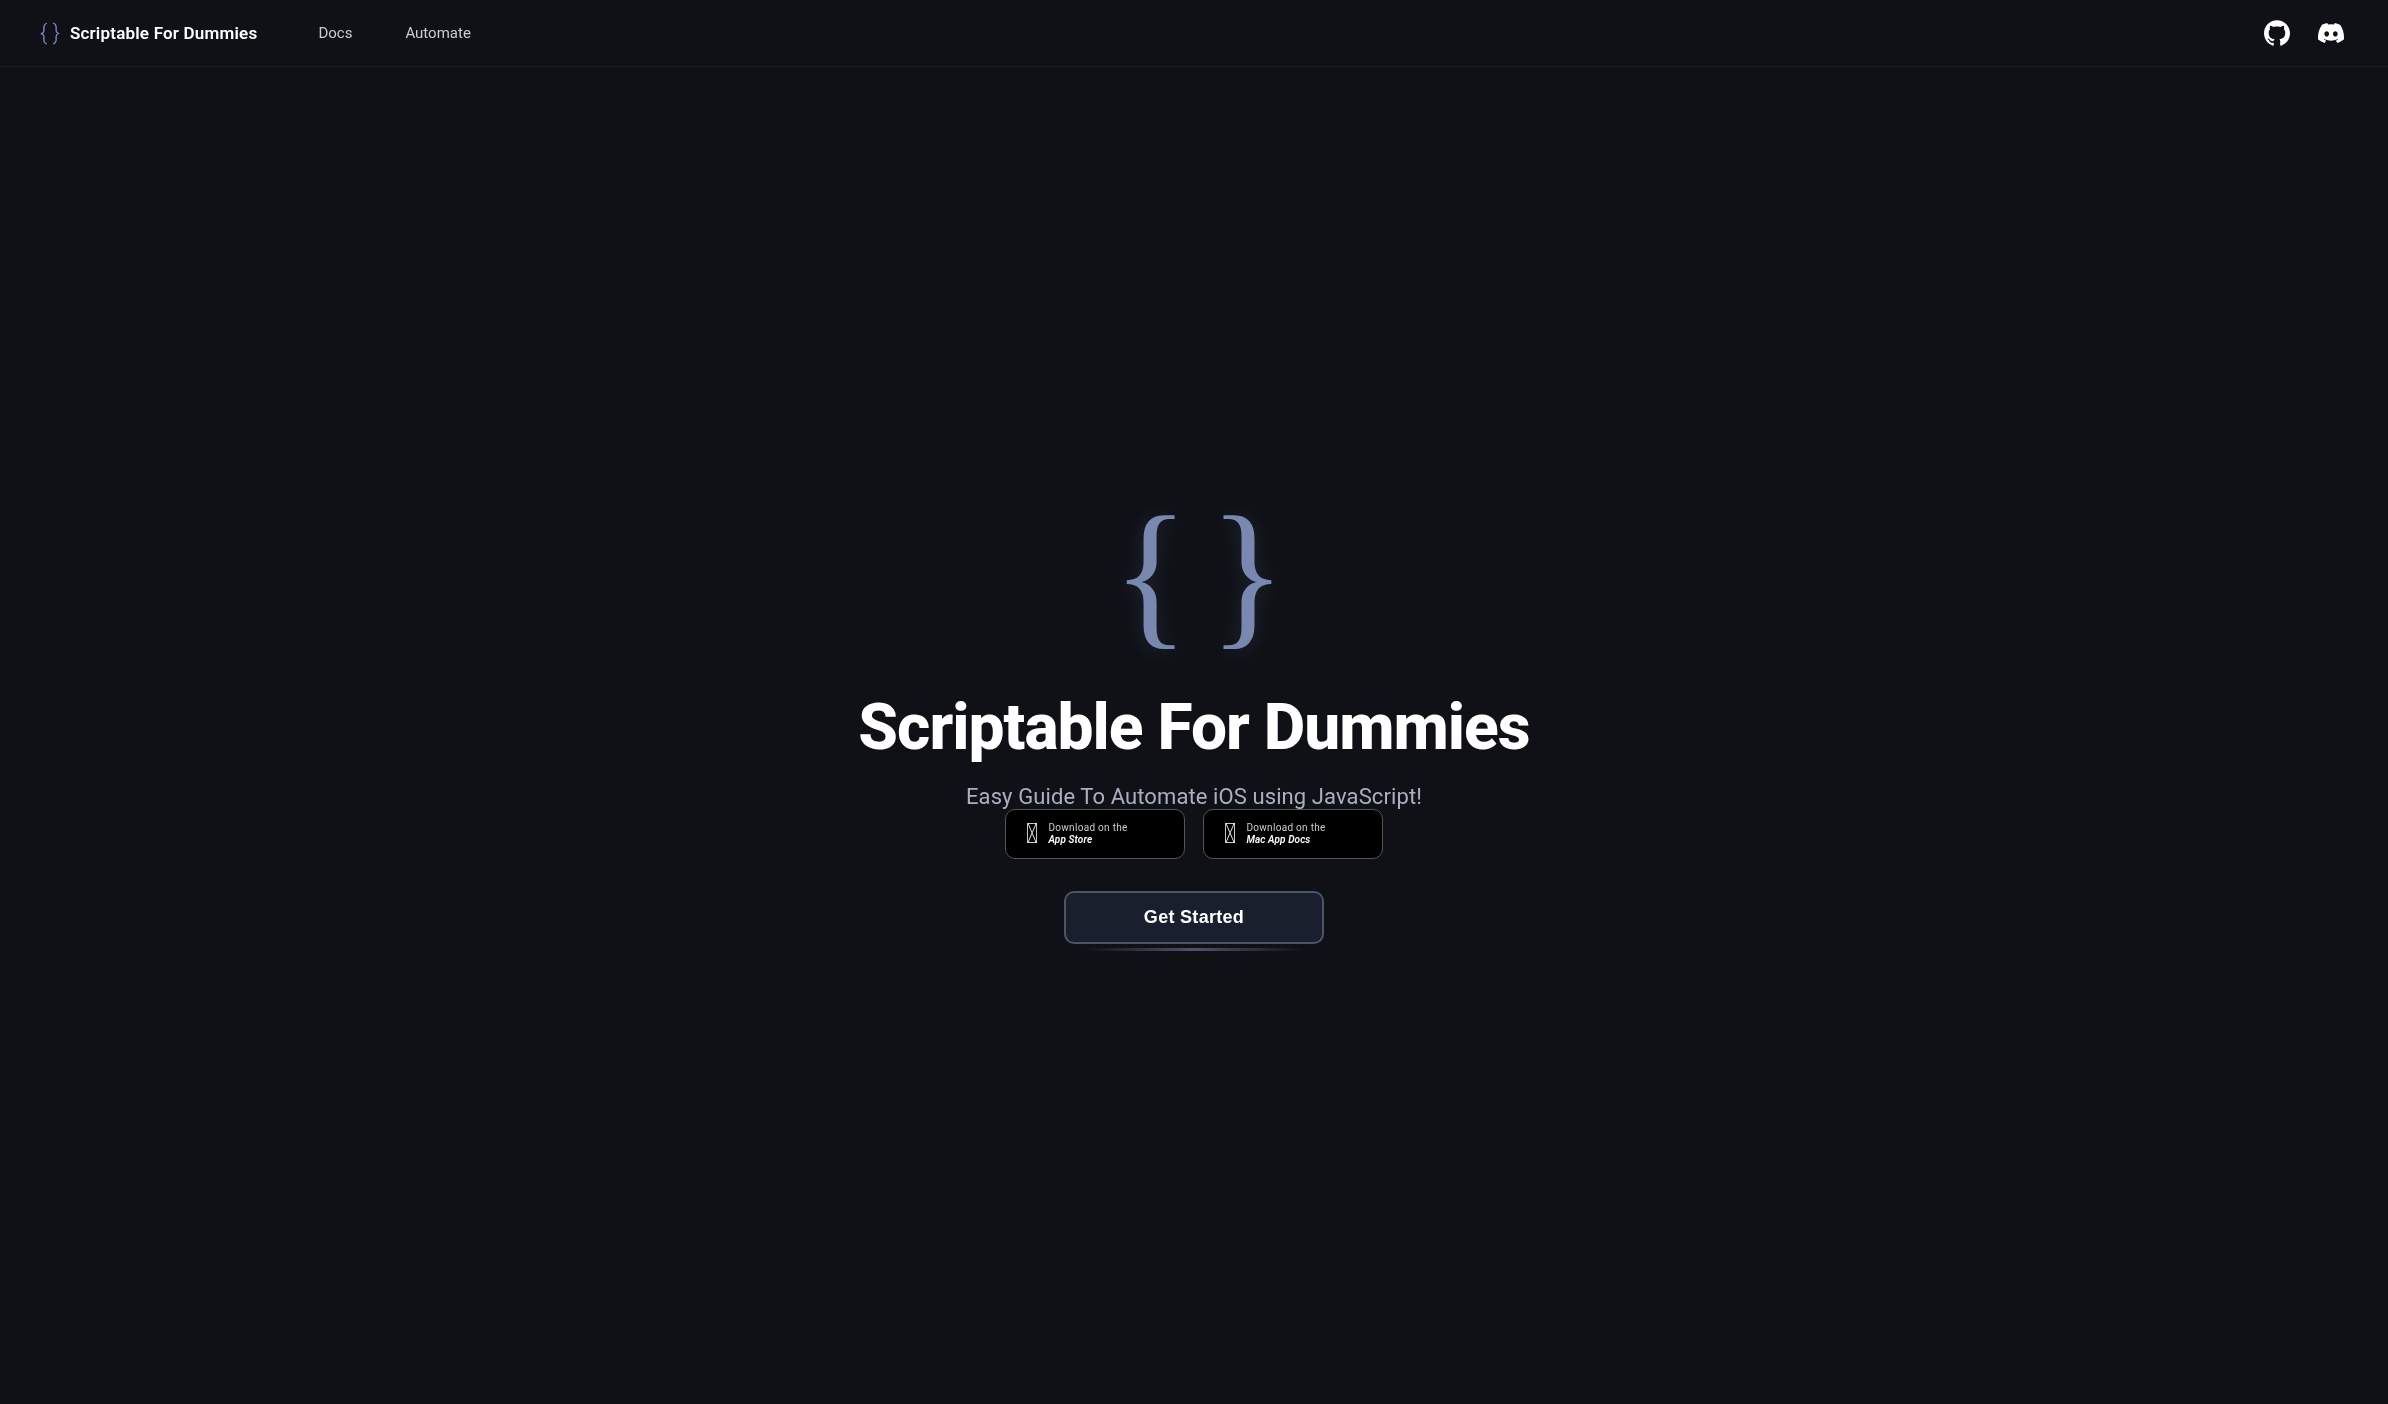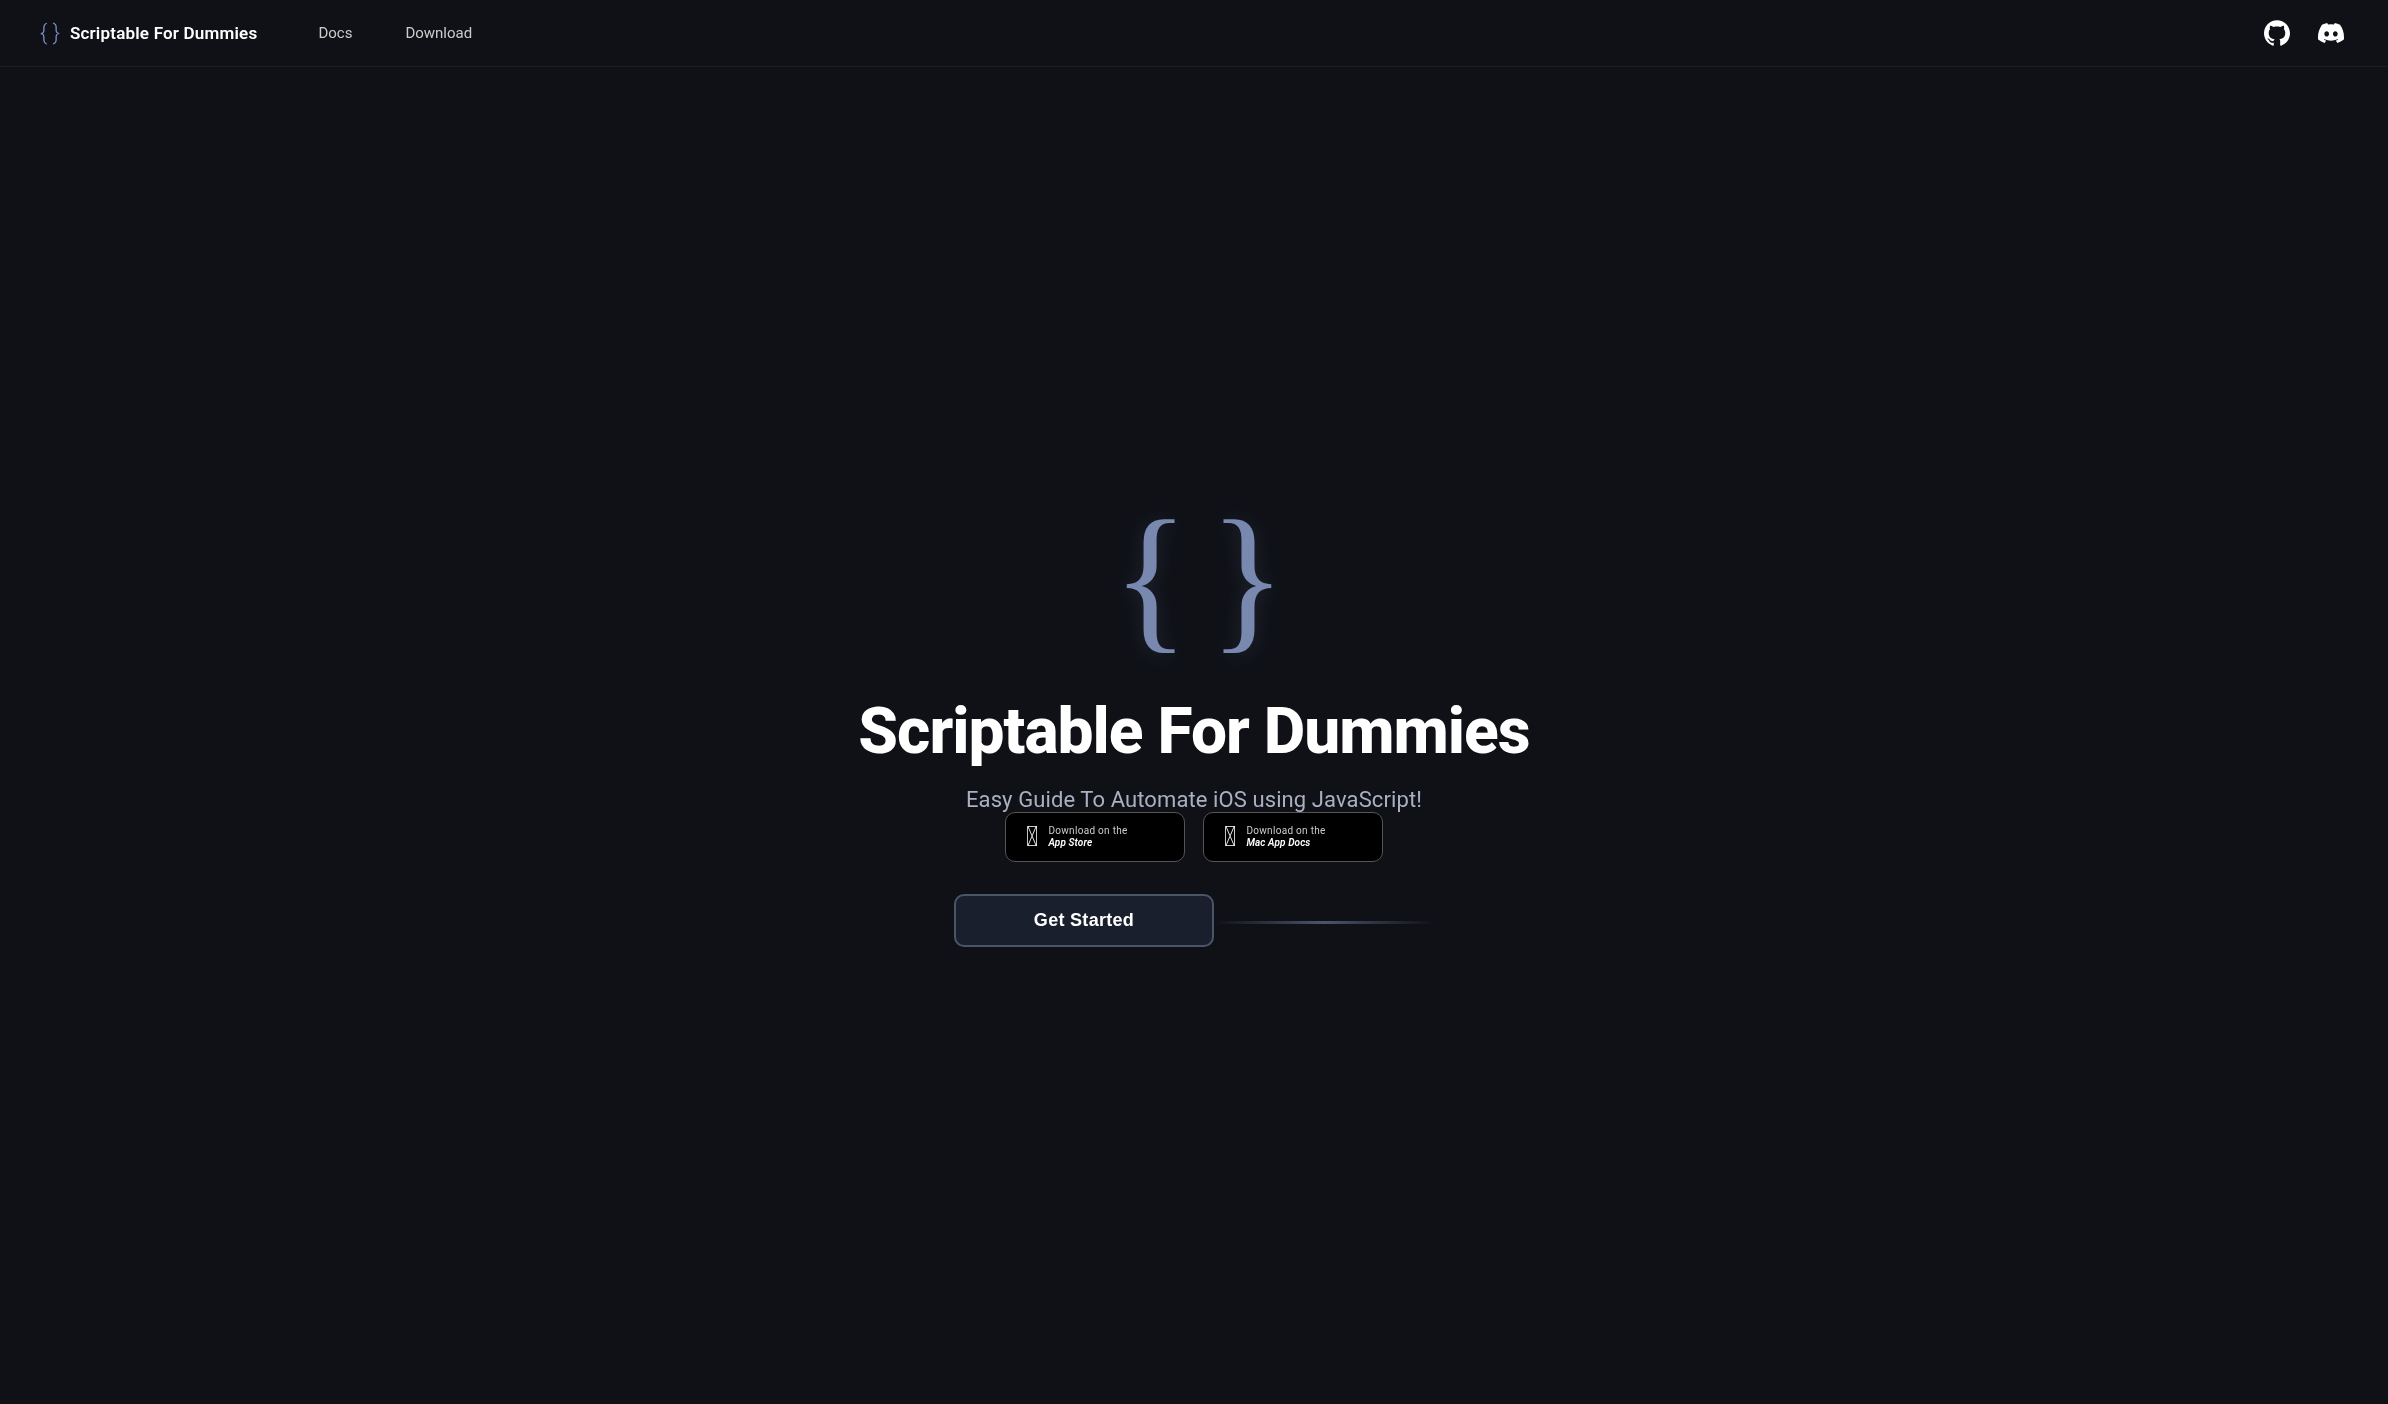--- a/index.html
+++ b/index.html
@@ -214,21 +214,21 @@
 <body>
 
 <nav>
   <a class="nav-logo-group">
     <span class="nav-logo-icon">{ }</span>
     <span class="nav-brand">Scriptable For Dummies</span>
   </a>
 
   <div class="nav-links">
     <a class="nav-link">Docs</a>
-    <a class="nav-link">Download</a>
+    <a class="nav-link">Automate</a>
   </div>
 
   <div class="nav-icons">
     <button class="nav-icon-btn" title="GitHub">
       <svg viewBox="0 0 24 24" xmlns="http://www.w3.org/2000/svg">
         <path d="M12 .297c-6.63 0-12 5.373-12 12 0 5.303 3.438 9.8 8.205 11.385.6.113.82-.258.82-.577 0-.285-.01-1.04-.015-2.04-3.338.724-4.042-1.61-4.042-1.61C4.422 18.07 3.633 17.7 3.633 17.7c-1.087-.744.084-.729.084-.729 1.205.084 1.838 1.236 1.838 1.236 1.07 1.835 2.809 1.305 3.495.998.108-.776.417-1.305.76-1.605-2.665-.3-5.466-1.332-5.466-5.93 0-1.31.465-2.38 1.235-3.22-.135-.303-.54-1.523.105-3.176 0 0 1.005-.322 3.3 1.23.96-.267 1.98-.399 3-.405 1.02.006 2.04.138 3 .405 2.28-1.552 3.285-1.23 3.285-1.23.645 1.653.24 2.873.12 3.176.765.84 1.23 1.91 1.23 3.22 0 4.61-2.805 5.625-5.475 5.92.42.36.81 1.096.81 2.22 0 1.606-.015 2.896-.015 3.286 0 .315.21.69.825.57C20.565 22.092 24 17.592 24 12.297c0-6.627-5.373-12-12-12"></path>
       </svg>
     </button>
     <button class="nav-icon-btn" title="Discord">
       <svg viewBox="0 0 24 24" xmlns="http://www.w3.org/2000/svg">
@@ -258,18 +258,18 @@
 
     <a class="store-btn" href="#">
       <span class="store-btn-icon"></span>
       <span class="store-btn-text">
         <span class="store-btn-small">Download on the</span>
         <span class="store-btn-large">Mac App Docs</span>
       </span>
     </a>
   </div>
 
-  <div style="display:flex; flex-direction:row; align-items:center;">
+  <div style="display:flex; flex-direction:column; align-items:center;">
     <button class="get-started-btn">Get Started</button>
     <div class="bottom-line"></div>
   </div>
 
 </main>
 
 </body></html>

